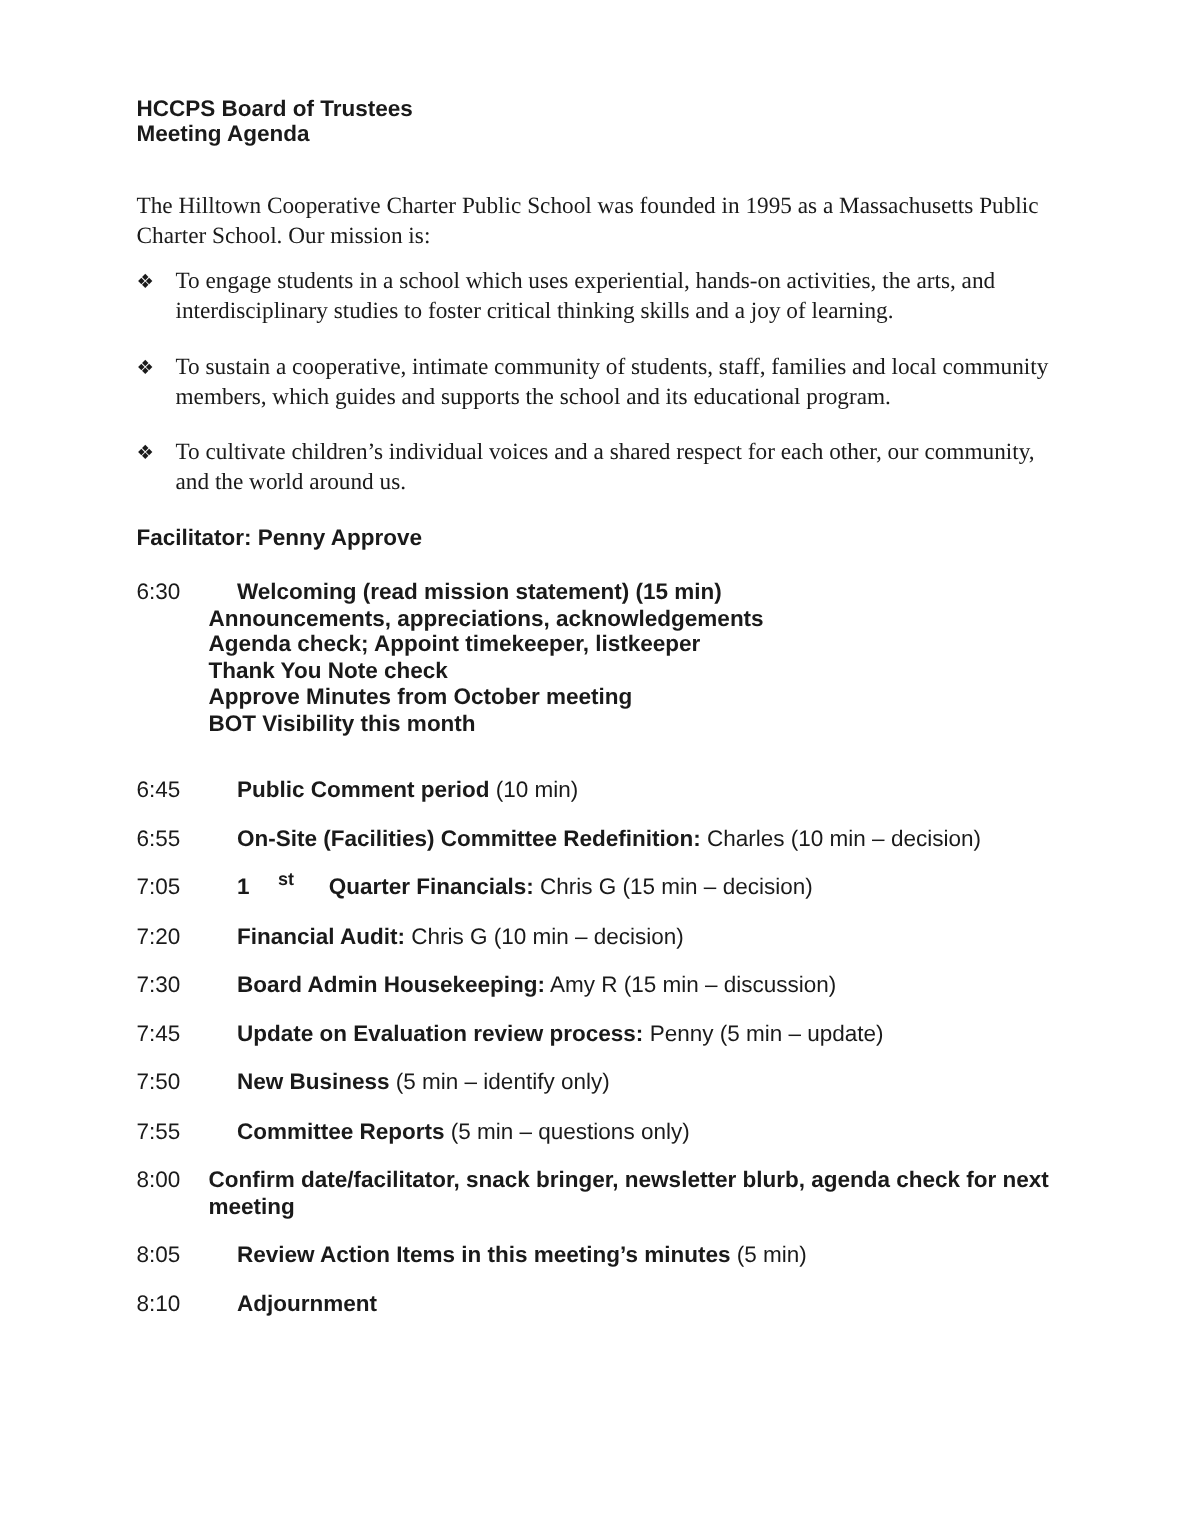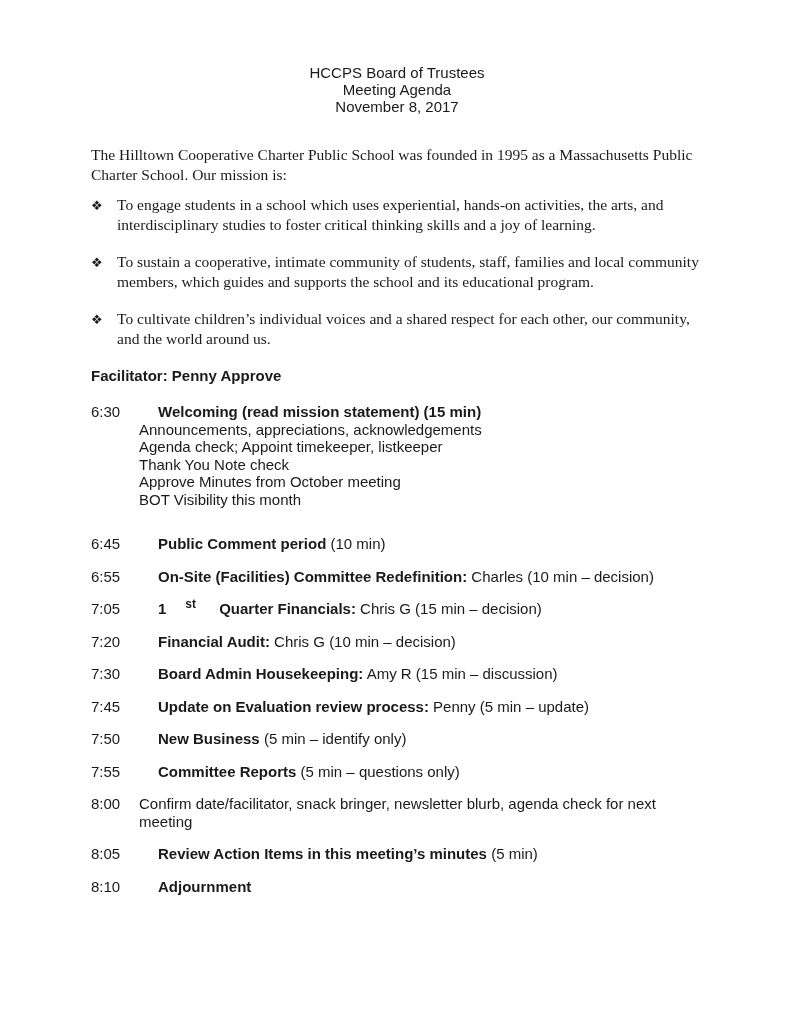--- a/index.html
+++ b/index.html
@@ -17,22 +17,21 @@
   .page {
     box-sizing: border-box;
     width: 791px;
     height: 1024px;
     padding: 64px 88px 0 91px;
     font-family: "Liberation Sans", sans-serif;
     font-size: 15px;
   }
   
   .doc-header {
-    text-align: center;
-    font-weight: normal;
+    font-weight: bold;
     font-size: 15px;
     line-height: 17px;
   }
   
   .intro-para {
     margin-top: 30px;
     font-family: "Liberation Serif", serif;
     font-size: 15.5px;
     line-height: 20px;
   }
@@ -73,31 +72,30 @@
     font-weight: normal;
   }
   .agenda-content { flex: 1; }
   .b { font-weight: bold; margin-left: 19px; }
   .r { font-weight: normal; margin-top: 42px; }
   sup.b {
     font-size: 12px;
     line-height: 0;
     vertical-align: super;
   }
-  .agenda-sub { font-weight: normal; }
+  .agenda-sub { font-weight: bold; }
 </style>
 </head>
 <body>
 
 <div class="page">
 
   <div class="doc-header">
     <div>HCCPS Board of Trustees</div>
     <div>Meeting Agenda</div>
-    <div>November 8, 2017</div>
   </div>
 
   <div class="intro-para">The Hilltown Cooperative Charter Public School was founded in 1995 as a Massachusetts Public Charter School.  Our mission is:</div>
 
   <div class="bullet-list">
       <div class="bullet-item">
         <span class="bullet-glyph">❖</span>
         <span class="bullet-text">To engage students in a school which uses experiential, hands-on activities, the arts, and interdisciplinary studies to foster critical thinking skills and a joy of learning.</span>
       </div>
       <div class="bullet-item">

